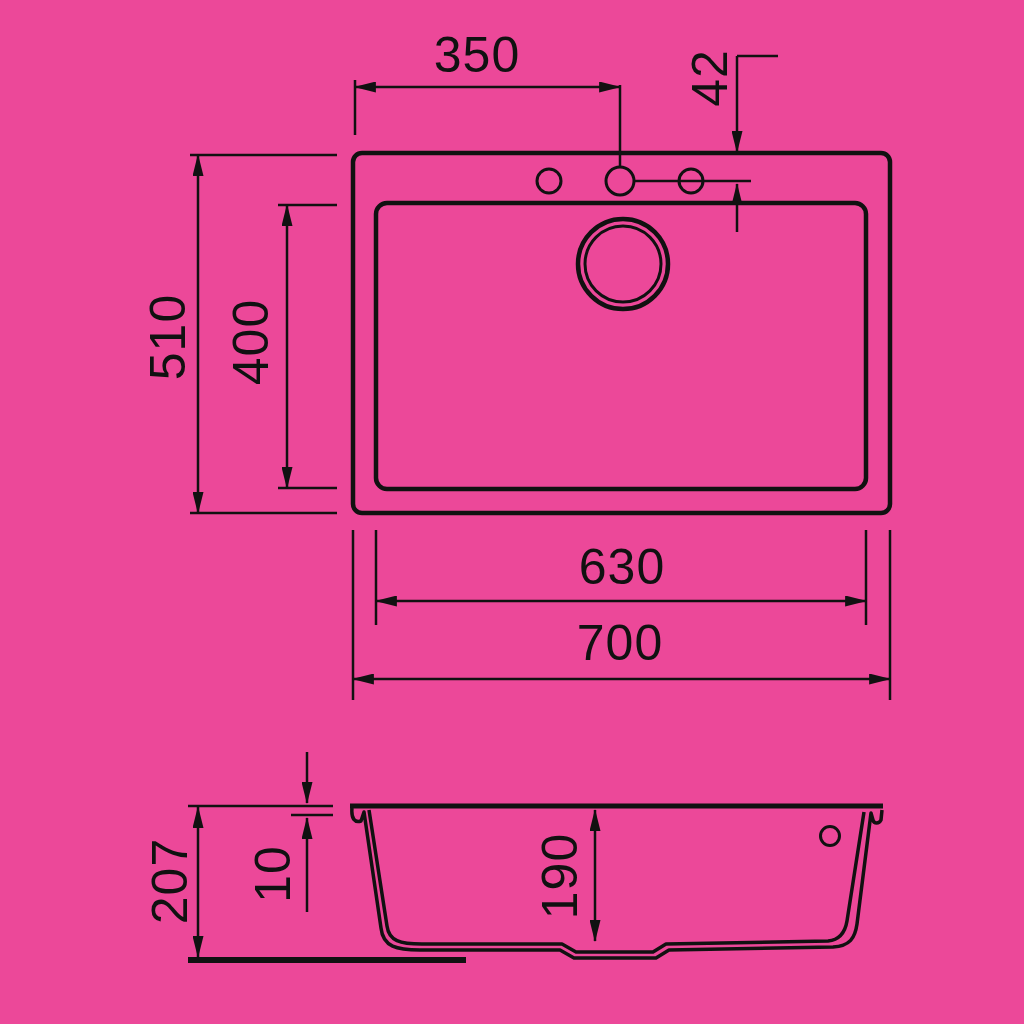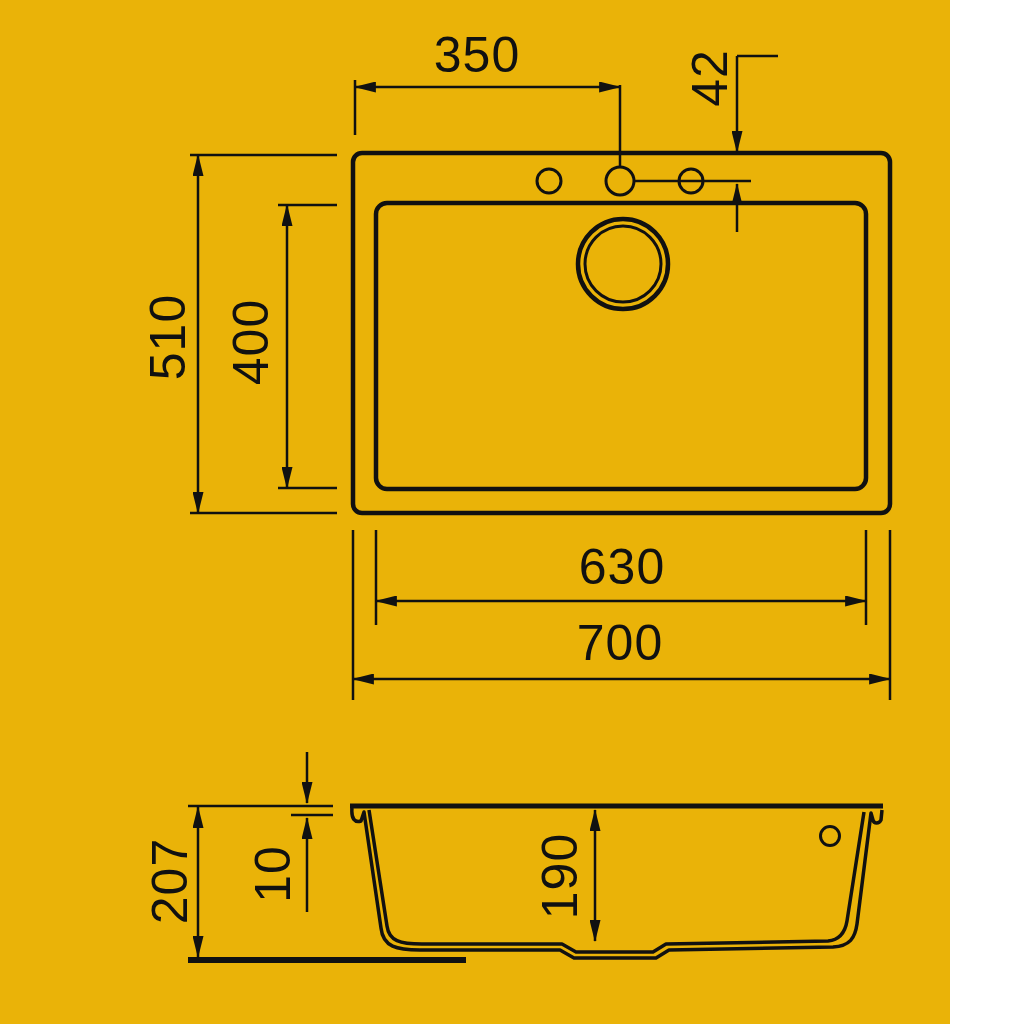--- a/index.html
+++ b/index.html
@@ -6,23 +6,23 @@
     margin: 0;
     padding: 0;
     background: #ffffff;
     width: 1024px;
     height: 1024px;
     overflow: hidden;
     font-family: "Liberation Sans", sans-serif;
   }
   .canvas {
     position: relative;
-    width: 950px;
+    width: 1024px;
     height: 1024px;
-    background: #eab308;
+    background: #ec4899;
   }
   svg { display: block; }
   .dim-text {
     font-family: "Liberation Sans", sans-serif;
     font-size: 50px;
     fill: #111111;
     letter-spacing: 1px;
   }
   .thin  { stroke: #111111; stroke-width: 2.5; fill: none; }
   .mid   { stroke: #111111; stroke-width: 3;   fill: none; }

